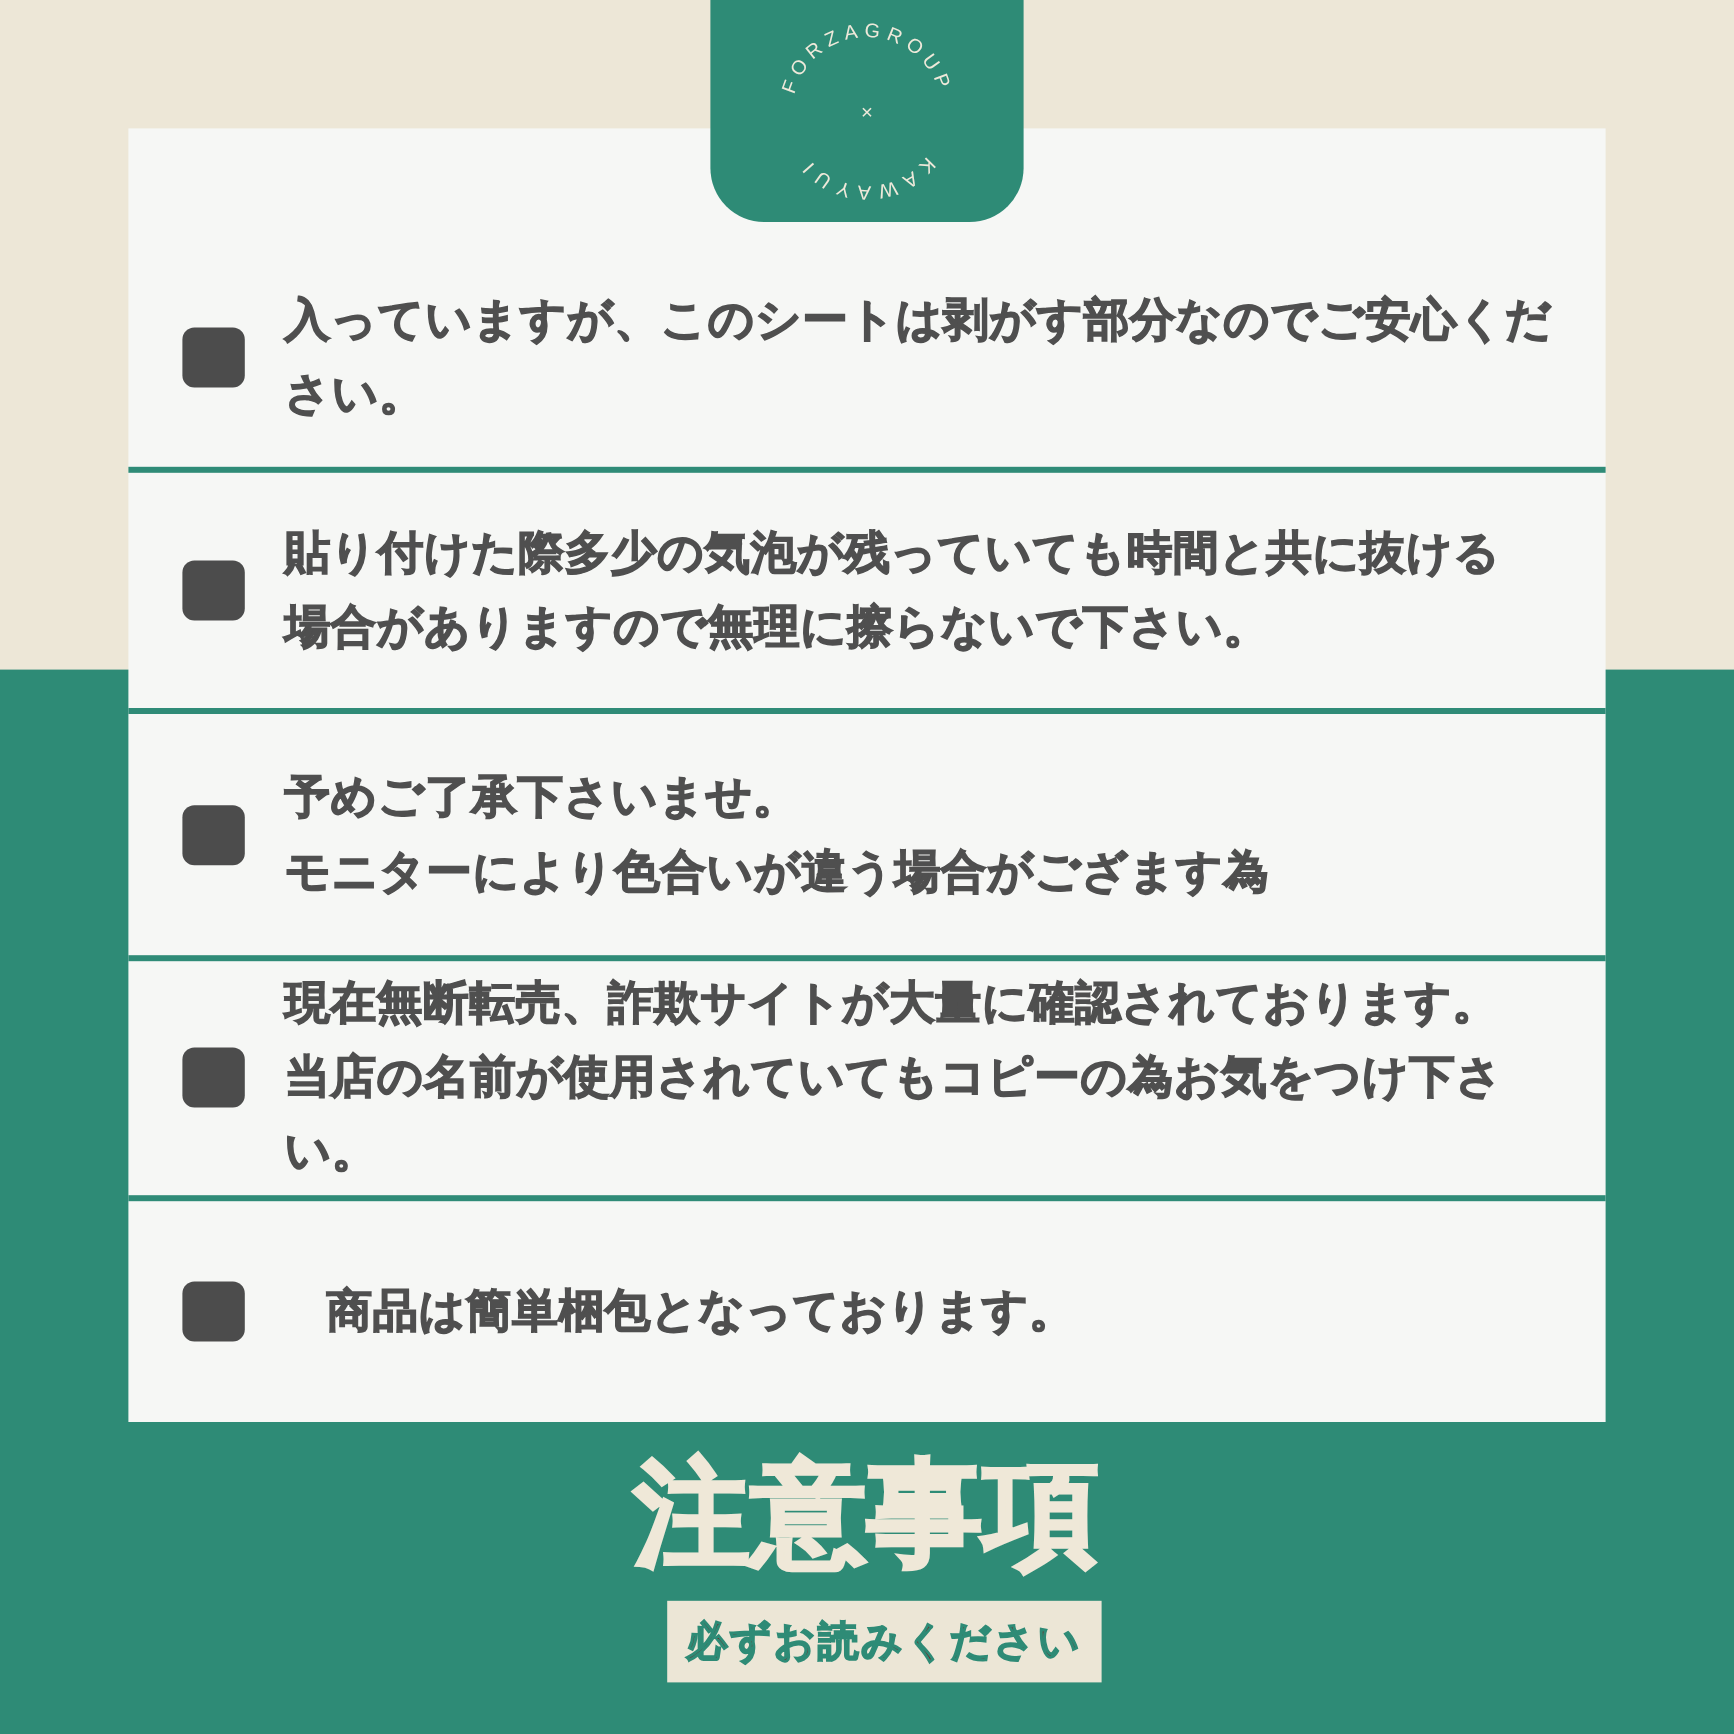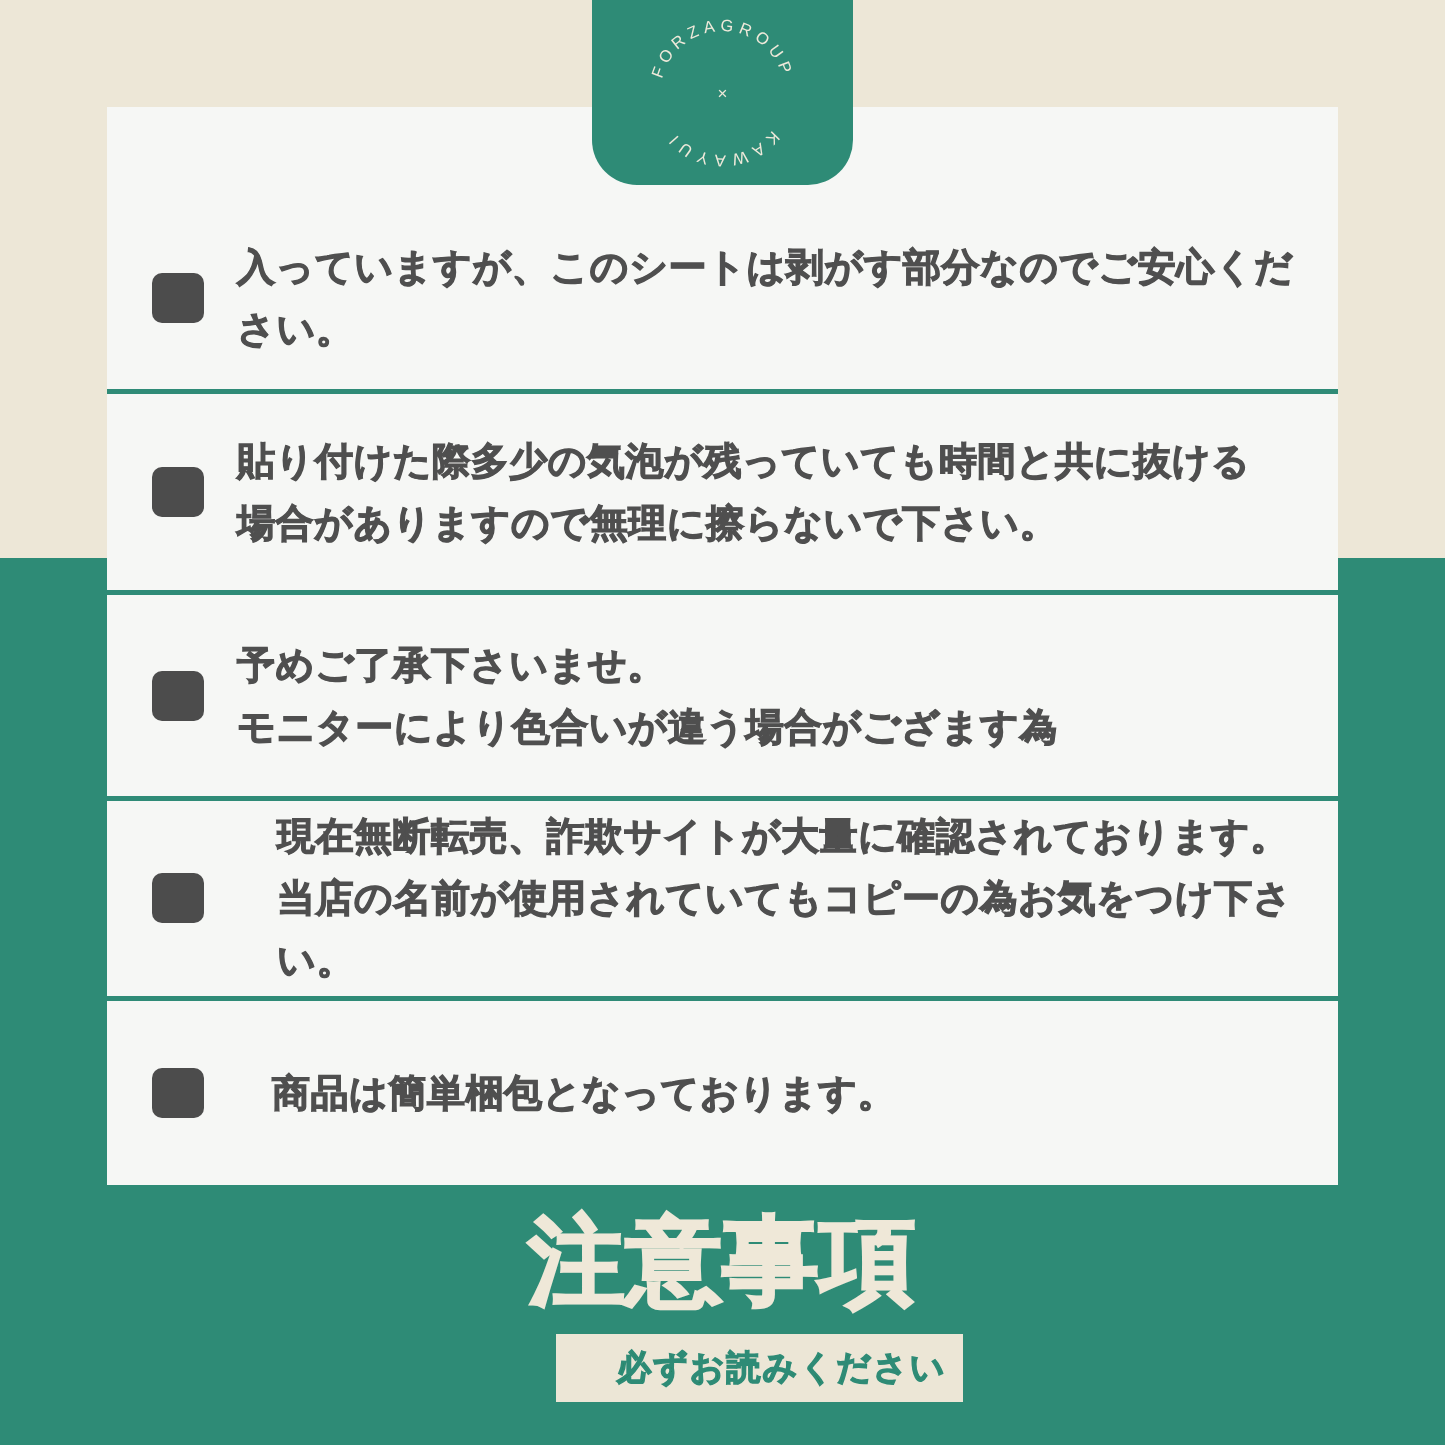--- a/index.html
+++ b/index.html
@@ -25,21 +25,21 @@
     z-index:1;
   }
   .divider{ height:5px; background:#2f8b77; flex:none; }
   .card{
     display:flex; align-items:center;
     padding-left:45px; padding-right:30px;
   }
   .card.c1{ height:286px; padding-top:100px; }
   .card.c2{ height:200px; }
   .card.c3{ height:205px; }
-  .card.c4{ height:199px;gap:40px; }
+  .card.c4{ height:199px; }
   .card.c5{ height:188px;gap:35px; }
   .bullet{
     flex:none;
     width:52px; height:50px;
     background:#4c4c4c;
     border-radius:10px;
     margin-right:33px;
   }
   .card-text{
     font-size:38px;
@@ -82,25 +82,24 @@
     position:absolute; left:556px; top:1334px;
     min-width:333px; height:68px;
     background:#ece6d6;
     display:flex; align-items:center; justify-content:center;
     padding:0 16px;
     z-index:1;
   }
   .footer-badge span{
     font-size:34px;
     font-weight:700;
-    color:#15803d;
+    color:#7f1d1d;
     -webkit-text-stroke:1.4px #2e8b76;
     letter-spacing:2px;
     white-space:nowrap;
-    margin-left:45px;
   }
 </style>
 </head>
 <body>
 
 <div class="bg-top"></div>
 <div class="bg-bottom"></div>
 
 <div class="sheet">
 

